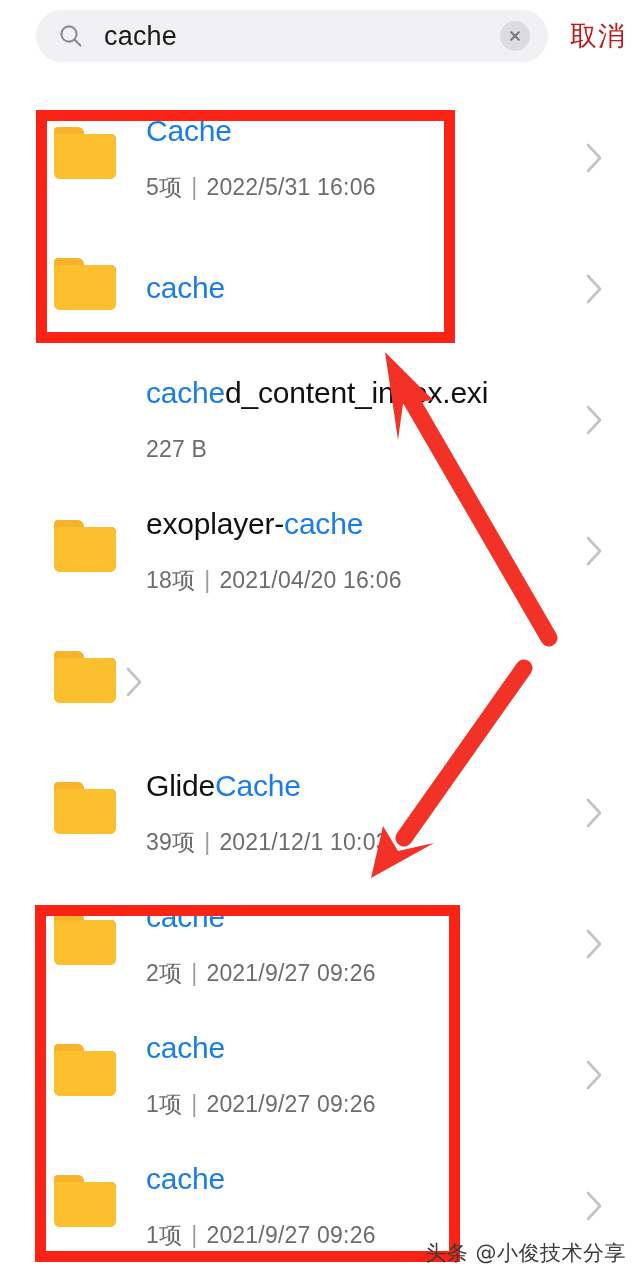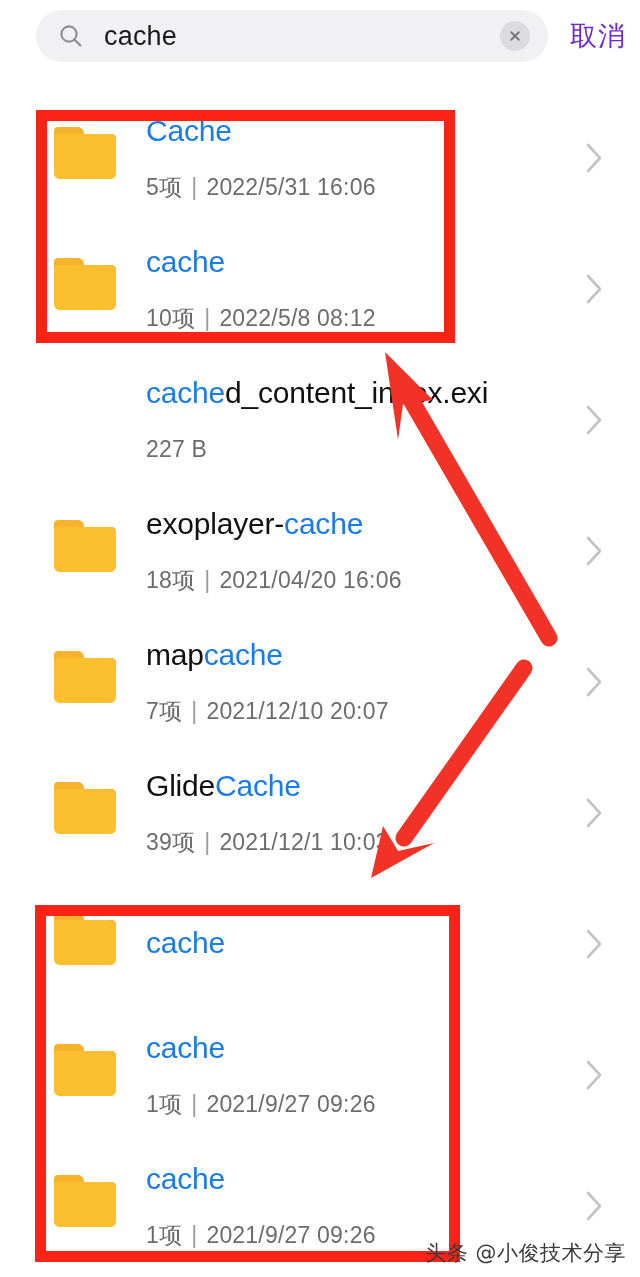--- a/index.html
+++ b/index.html
@@ -26,21 +26,21 @@
     flex:1; margin-left:20px; font-size:27px; color:#1a1a1a;
     letter-spacing:.2px; line-height:1;
   }
   .clear-btn {
     width:30px; height:30px; border-radius:50%; background:#dcdcdf;
     display:flex; align-items:center; justify-content:center; flex:0 0 30px;
     margin-right:4px;
   }
   .clear-btn svg { display:block; }
   .cancel-btn {
-    margin-left:22px; font-size:27px; color:#6d28d9; white-space:nowrap;
+    margin-left:22px; font-size:27px; color:#b91c1c; white-space:nowrap;
     letter-spacing:1px;
   }
 
   
   .list { position:absolute; left:0; top:92px; width:640px; }
   .row {
     position:relative; height:131px; width:640px;
     display:flex; align-items:center; padding:0 0 0 54px;
   }
   .row-icon { width:62px; height:62px; flex:0 0 62px; position:relative; }
@@ -139,21 +139,20 @@
         <div class="chev">
           <svg width="20" height="34" viewBox="0 0 20 34">
             <polyline points="4,4 16,17 4,30" fill="none" stroke="#c3c3c7" stroke-width="2.6" stroke-linecap="round" stroke-linejoin="round"></polyline>
           </svg>
         </div>
       </div>
       <div class="row">
         <div class="row-icon"><span class="folder"><span class="tab"></span><span class="lip"></span><span class="body"></span><span class="front"></span></span></div>
         <div class="row-text">
           <div class="row-title"><span class="hl">cache</span></div>
-          <div class="row-sub"><span>10项</span><span class="sep">|</span><span>2022/5/8 08:12</span></div>
         </div>
         <div class="chev">
           <svg width="20" height="34" viewBox="0 0 20 34">
             <polyline points="4,4 16,17 4,30" fill="none" stroke="#c3c3c7" stroke-width="2.6" stroke-linecap="round" stroke-linejoin="round"></polyline>
           </svg>
         </div>
       </div>
       <div class="row">
         <div class="row-icon"><span class="appicon"><i class="s1"></i><i class="s2"></i><i class="s3"></i><i class="s4"></i></span></div>
         <div class="row-text">
@@ -173,24 +172,20 @@
           <div class="row-sub"><span>18项</span><span class="sep">|</span><span>2021/04/20 16:06</span></div>
         </div>
         <div class="chev">
           <svg width="20" height="34" viewBox="0 0 20 34">
             <polyline points="4,4 16,17 4,30" fill="none" stroke="#c3c3c7" stroke-width="2.6" stroke-linecap="round" stroke-linejoin="round"></polyline>
           </svg>
         </div>
       </div>
       <div class="row">
         <div class="row-icon"><span class="folder"><span class="tab"></span><span class="lip"></span><span class="body"></span><span class="front"></span></span></div>
-        <div class="row-text">
-          <div class="row-title"><span>map</span><span class="hl">cache</span></div>
-          <div class="row-sub"><span>7项</span><span class="sep">|</span><span>2021/12/10 20:07</span></div>
-        </div>
         <div class="chev">
           <svg width="20" height="34" viewBox="0 0 20 34">
             <polyline points="4,4 16,17 4,30" fill="none" stroke="#c3c3c7" stroke-width="2.6" stroke-linecap="round" stroke-linejoin="round"></polyline>
           </svg>
         </div>
       </div>
       <div class="row">
         <div class="row-icon"><span class="folder"><span class="tab"></span><span class="lip"></span><span class="body"></span><span class="front"></span></span></div>
         <div class="row-text">
           <div class="row-title"><span>Glide</span><span class="hl">Cache</span></div>
@@ -199,20 +194,21 @@
         <div class="chev">
           <svg width="20" height="34" viewBox="0 0 20 34">
             <polyline points="4,4 16,17 4,30" fill="none" stroke="#c3c3c7" stroke-width="2.6" stroke-linecap="round" stroke-linejoin="round"></polyline>
           </svg>
         </div>
       </div>
       <div class="row">
         <div class="row-icon"><span class="folder"><span class="tab"></span><span class="lip"></span><span class="body"></span><span class="front"></span></span></div>
         <div class="row-text">
           <div class="row-title"><span class="hl">cache</span></div>
+          <div class="row-sub"><span>2项</span><span class="sep">|</span><span>2021/9/27 09:26</span></div>
         </div>
         <div class="chev">
           <svg width="20" height="34" viewBox="0 0 20 34">
             <polyline points="4,4 16,17 4,30" fill="none" stroke="#c3c3c7" stroke-width="2.6" stroke-linecap="round" stroke-linejoin="round"></polyline>
           </svg>
         </div>
       </div>
       <div class="row">
         <div class="row-icon"><span class="folder"><span class="tab"></span><span class="lip"></span><span class="body"></span><span class="front"></span></span></div>
         <div class="row-text">

